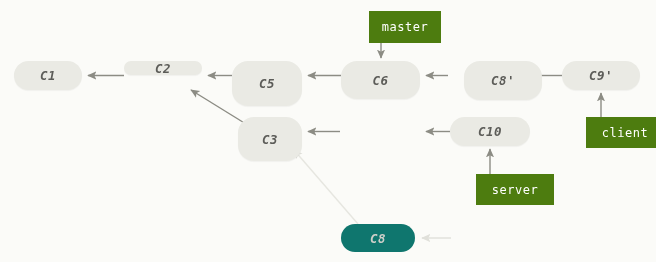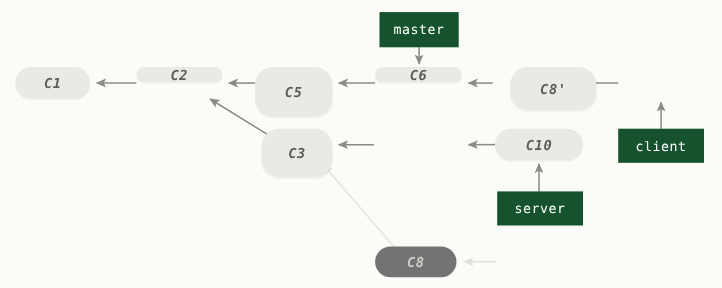--- a/index.html
+++ b/index.html
@@ -37,35 +37,36 @@
     justify-content: center;
     color: #5c5c58;
     font-size: 12.5px;
     font-weight: bold;
     letter-spacing: 0.5px;
     font-family: "DejaVu Sans Mono", "Liberation Mono", monospace;
     box-shadow: 0 1px 1px rgba(0,0,0,0.045);
     font-style: italic;
   }
   .commit.faded {
-    background: #737373;
+    background: #0f766e;
     color: #cfcfc9;
     box-shadow: none;
   }
   .ref {
     position: absolute;
     box-sizing: border-box;
-    background: #14532d;
+    background: #4d7c0f;
     display: flex;
     align-items: center;
     justify-content: center;
     color: #ffffff;
     font-size: 12px;
     letter-spacing: 0.5px;
     font-family: "DejaVu Sans Mono", "Liberation Mono", monospace;
+    margin-left: 24px;
   }
 </style>
 </head>
 <body>
 
 <div id="canvas">
 
   <svg class="edges" viewBox="0 0 656 262" width="656" height="262" xmlns="http://www.w3.org/2000/svg">
     <defs>
       <marker id="ah" markerWidth="7" markerHeight="7" refX="6" refY="3.5" orient="auto" markerUnits="strokeWidth">
@@ -117,22 +118,23 @@
       <line x1="601" y1="117" x2="601" y2="93" stroke="#8c8c84" stroke-width="1.4" marker-end="url(#ah)"></line>
     </g>
     <g>
       <line x1="490" y1="174" x2="490" y2="149" stroke="#8c8c84" stroke-width="1.4" marker-end="url(#ah)"></line>
     </g>
   </svg>
 
   <div class="commit" style="left:14px; top:61px; width:68px; height:29px;">C1</div>
   <div class="commit" style="left:124px; top:61px; width:78px; height:14px;">C2</div>
   <div class="commit" style="left:232px; top:61px; width:70px; height:45px;">C5</div>
-  <div class="commit" style="left:341px; top:61px; width:79px; height:14px;">C6</div>
+  <div class="commit" style="left:341px; top:61px; width:79px; height:38px;">C6</div>
   <div class="commit" style="left:464px; top:61px; width:78px; height:39px;">C8'</div>
+  <div class="commit" style="left:562px; top:61px; width:78px; height:29px;">C9'</div>
 
   <div class="commit" style="left:238px; top:117px; width:64px; height:44px;">C3</div>
   <div class="commit" style="left:450px; top:117px; width:80px; height:29px;">C10</div>
 
   <div class="commit faded" style="left:341px; top:224px; width:74px; height:28px;">C8</div>
 
   <div class="ref" style="left:345px; top:11px; width:72px; height:32px;">master</div>
   <div class="ref" style="left:562px; top:117px; width:78px; height:31px;">client</div>
   <div class="ref" style="left:452px; top:174px; width:78px; height:31px;">server</div>
 

